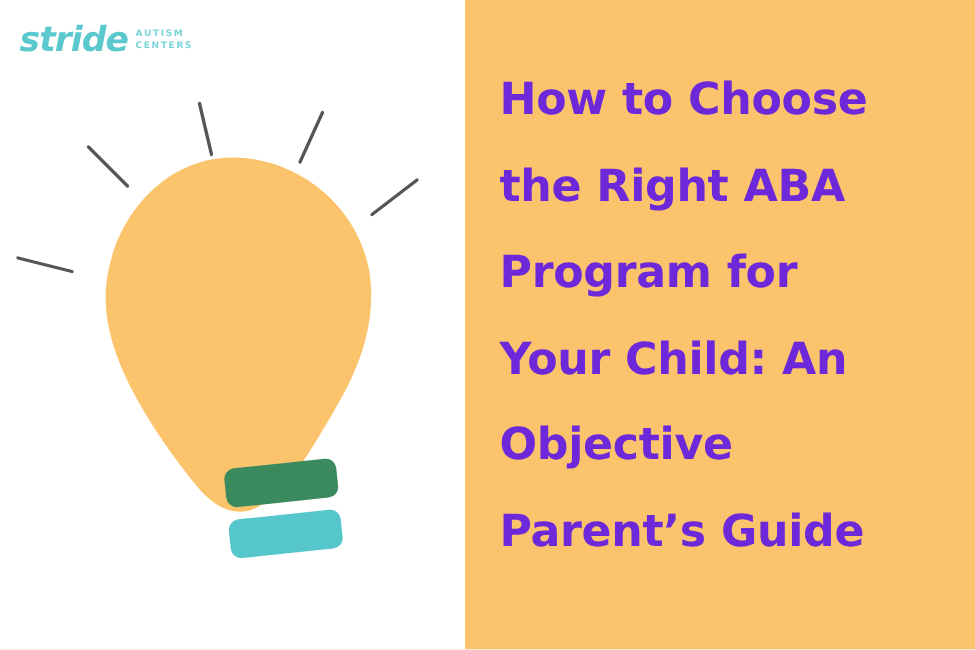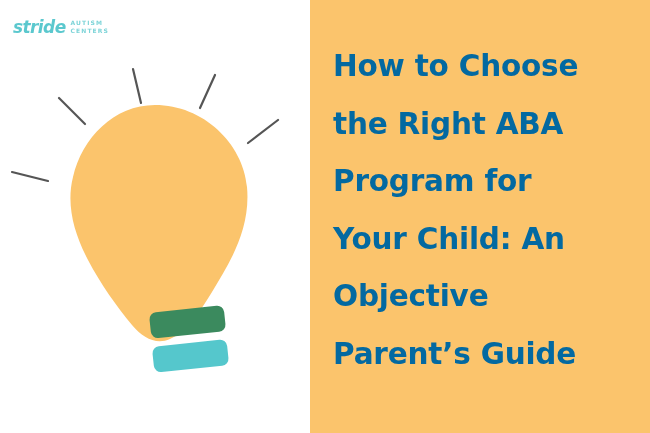--- a/index.html
+++ b/index.html
@@ -32,21 +32,21 @@
   #brand-logo {
     position: absolute;
     left: 13px;
     top: 16px;
     display: flex;
     align-items: flex-start;
   }
   #brand-wordmark {
     font-family: "DejaVu Sans", sans-serif;
     font-weight: bold;
-    font-size: 17px;
+    font-size: 23px;
     line-height: 23px;
     letter-spacing: -0.6px;
     color: #5BC8CE;
     font-style: italic;
   }
   #brand-tagline {
     margin-left: 5px;
     margin-top: 3px;
     font-family: "DejaVu Sans", sans-serif;
     font-weight: bold;
@@ -79,21 +79,21 @@
     position: absolute;
     left: 23px;
     top: 38px;
     width: 300px;
     margin: 0;
     font-family: "DejaVu Sans", sans-serif;
     font-weight: bold;
     font-size: 29.5px;
     line-height: 57.5px;
     letter-spacing: -0.2px;
-    color: #0369a1;
+    color: #6d28d9;
     text-align: left;
     white-space: pre-line;
   }
 </style>
 </head>
 <body>
 
 <div id="banner">
 
   <div id="left-panel">

